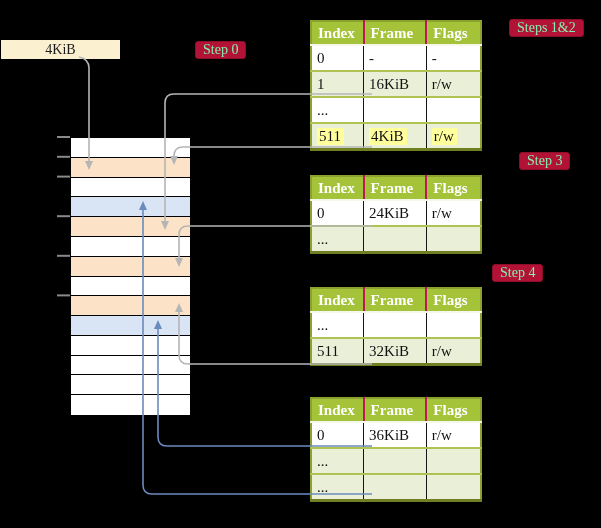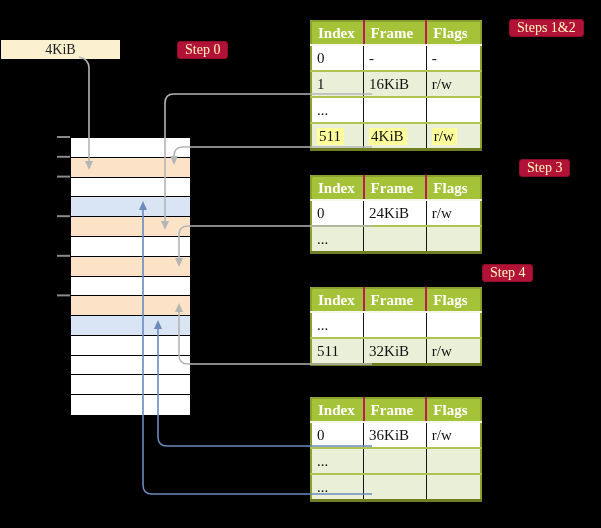--- a/index.html
+++ b/index.html
@@ -9,28 +9,28 @@
     font-family:"Liberation Serif","DejaVu Serif",serif;
   }
   
   .frame-label{
     position:absolute; left:1px; top:40px; width:119px; height:19px;
     background:var(--frame_cream); color:#1b1b1b;
     font-size:14px; line-height:19px; text-align:center;
   }
   
   .step{
-    position:absolute; background:var(--label_red); color:#fef9c3;
+    position:absolute; background:var(--label_red); color:#86efac;
     border:1px solid var(--label_red_border); border-radius:3px;
     font-size:14px; line-height:15px; padding:0 7px 1px 7px; white-space:nowrap;
   }
-  .step0{left:177px; top:41px;}
+  .step0{left:195px; top:41px;}
   .steps12{left:509px; top:19px;}
-  .step3{left:519px; top:159px;}
-  .step4{left:482px; top:264px;}
+  .step3{left:519px; top:152px;}
+  .step4{left:492px; top:264px;}
   
   .memcol{
     position:absolute; left:70px; top:137px; width:119px; height:277px;
     border:1px solid #000; background:#fff;
     display:grid; grid-template-rows:repeat(14,1fr);
   }
   .memrow{border-bottom:1px solid #000;}
   .memrow:last-child{border-bottom:none;}
   .memrow.white{background:#ffffff;}
   .memrow.orange{background:var(--mem_orange);}

